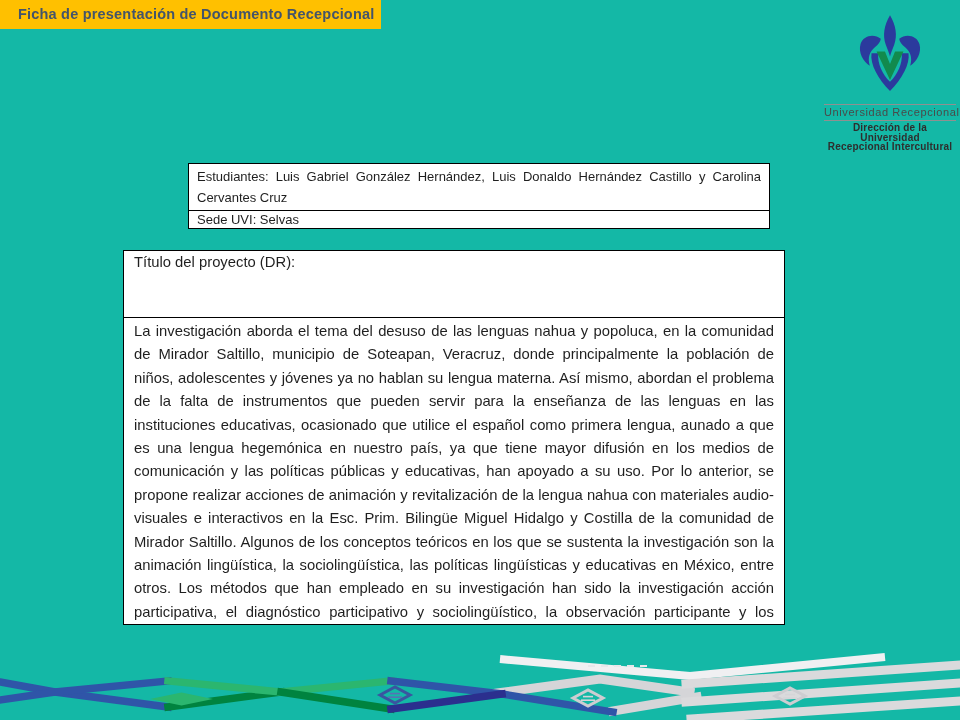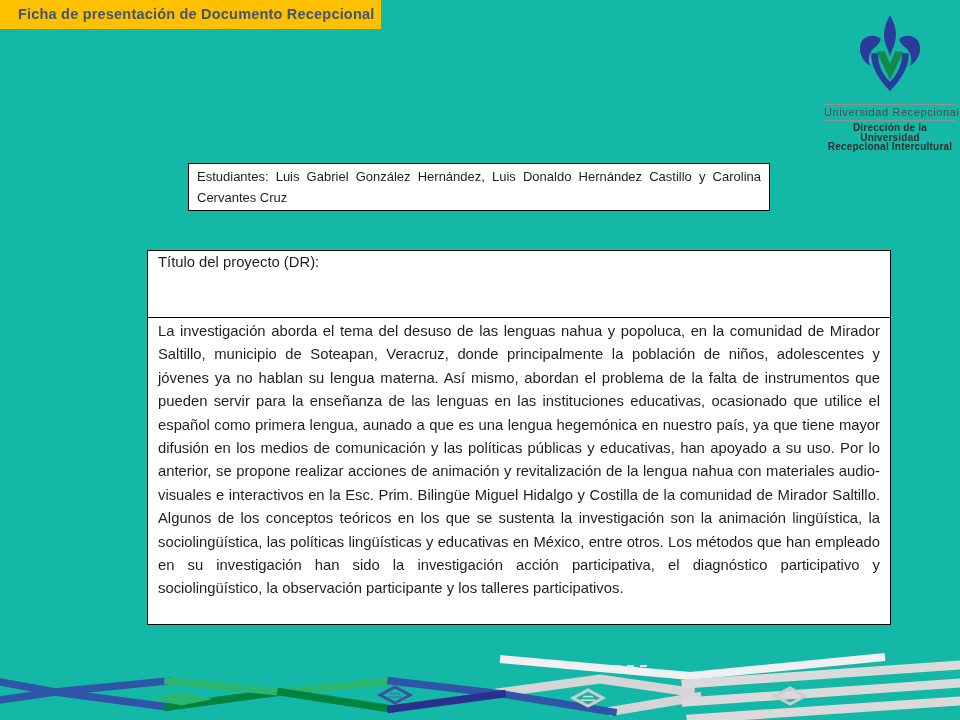--- a/index.html
+++ b/index.html
@@ -33,21 +33,21 @@
   
   .t1 {
     position:absolute; left:188px; top:163px; width:582px;
     border:1.5px solid #000; background:#fff; font-size:13px;
   }
   .t1-row1 { padding:2px 8px 2px; line-height:21px; height:46px; overflow:hidden; text-align:justify; }
   .t1-row2 { border-top:1.5px solid #000; padding:0 8px 1px; line-height:17px; height:18px; overflow:hidden; }
 
   
   .t2 {
-    position:absolute; left:147px; top:250px; width:744px;
+    position:absolute; left:123px; top:250px; width:662px;
     border:1.5px solid #000; background:#fff; font-size:14.8px;
   }
   .t2-row1 { padding:1px 10px 0; line-height:21.5px; height:66px; overflow:hidden; }
   .t2-row2 { border-top:1.5px solid #000; padding:2px 10px 0; line-height:23.4px; height:307px; overflow:hidden; }
   .just { text-align:justify; }
 
   
   .ribbon { position:absolute; left:0; bottom:0; width:960px; height:100px; }
 </style>
 </head>
@@ -72,20 +72,23 @@
     <div class="logo-name">Universidad Recepcional</div>
     <div class="logo-dept">
       <div>Dirección de la Universidad</div>
       <div>Recepcional Intercultural</div>
     </div>
   </div>
 
   <div class="t1">
     <div class="t1-row1">
       <span>Estudiantes: Luis Gabriel González Hernández, Luis Donaldo Hernández Castillo y Carolina Cervantes Cruz</span>
+    </div>
+    <div class="t1-row2">
+      <span>Sede UVI: Selvas</span>
     </div>
   </div>
 
   <div class="t2">
     <div class="t2-row1">
       <div>Título del proyecto (DR):</div>
     </div>
     <div class="t2-row2">
       <div class="just">La investigación aborda el tema del desuso de las lenguas nahua y popoluca, en la comunidad de Mirador Saltillo, municipio de Soteapan, Veracruz, donde principalmente la población de niños, adolescentes y jóvenes ya no hablan su lengua materna. Así mismo, abordan el problema de la falta de instrumentos que pueden servir para la enseñanza de las lenguas en las instituciones educativas, ocasionado que utilice el español como primera lengua, aunado a que es una lengua hegemónica en nuestro país, ya que tiene mayor difusión en los medios de comunicación y las políticas públicas y educativas, han apoyado a su uso. Por lo anterior, se propone realizar acciones de animación y revitalización de la lengua nahua con materiales audio-visuales e interactivos en la Esc. Prim. Bilingüe Miguel Hidalgo y Costilla de la comunidad de Mirador Saltillo. Algunos de los conceptos teóricos en los que se sustenta la investigación son la animación lingüística, la sociolingüística, las políticas lingüísticas y educativas en México, entre otros. Los métodos que han empleado en su investigación han sido la investigación acción participativa, el diagnóstico participativo y sociolingüístico, la observación participante y los talleres participativos.</div>
     </div>

